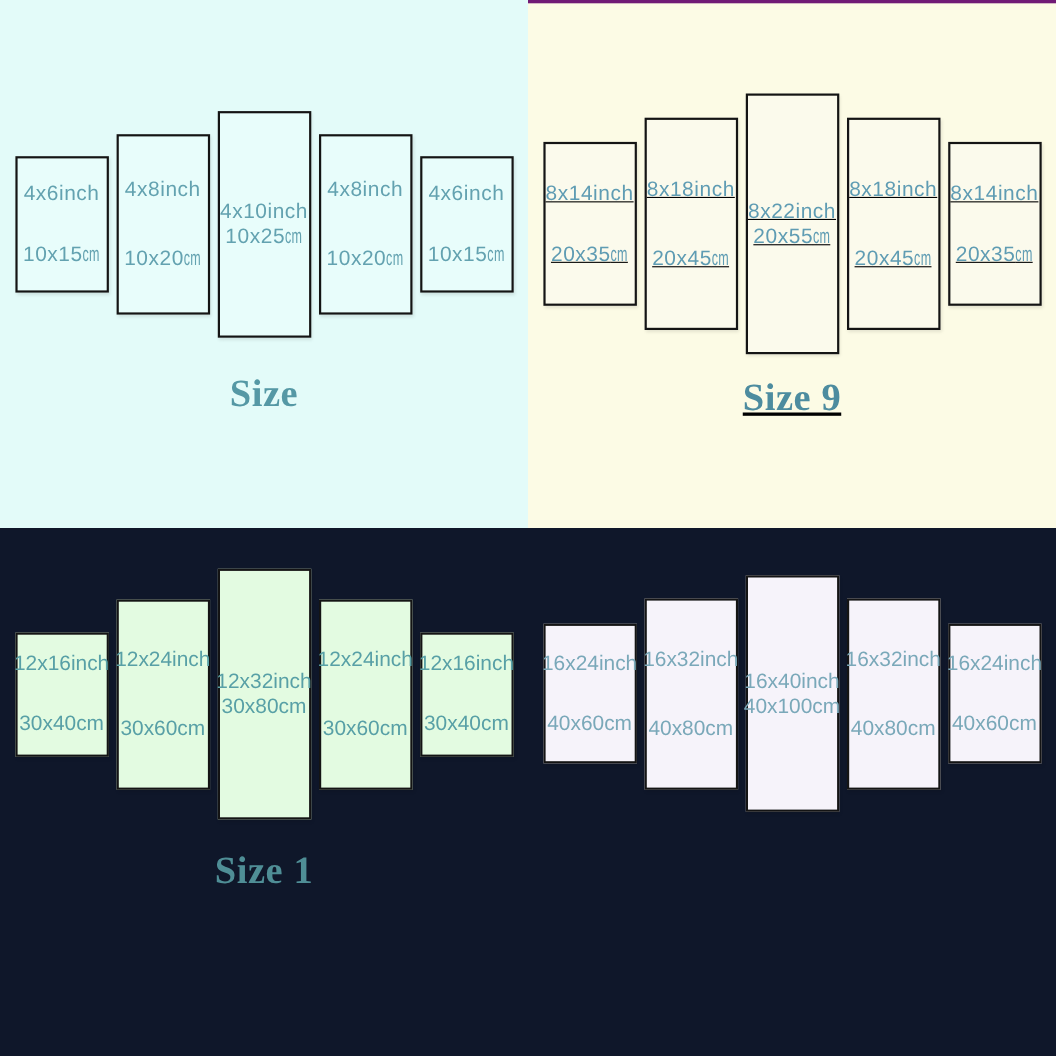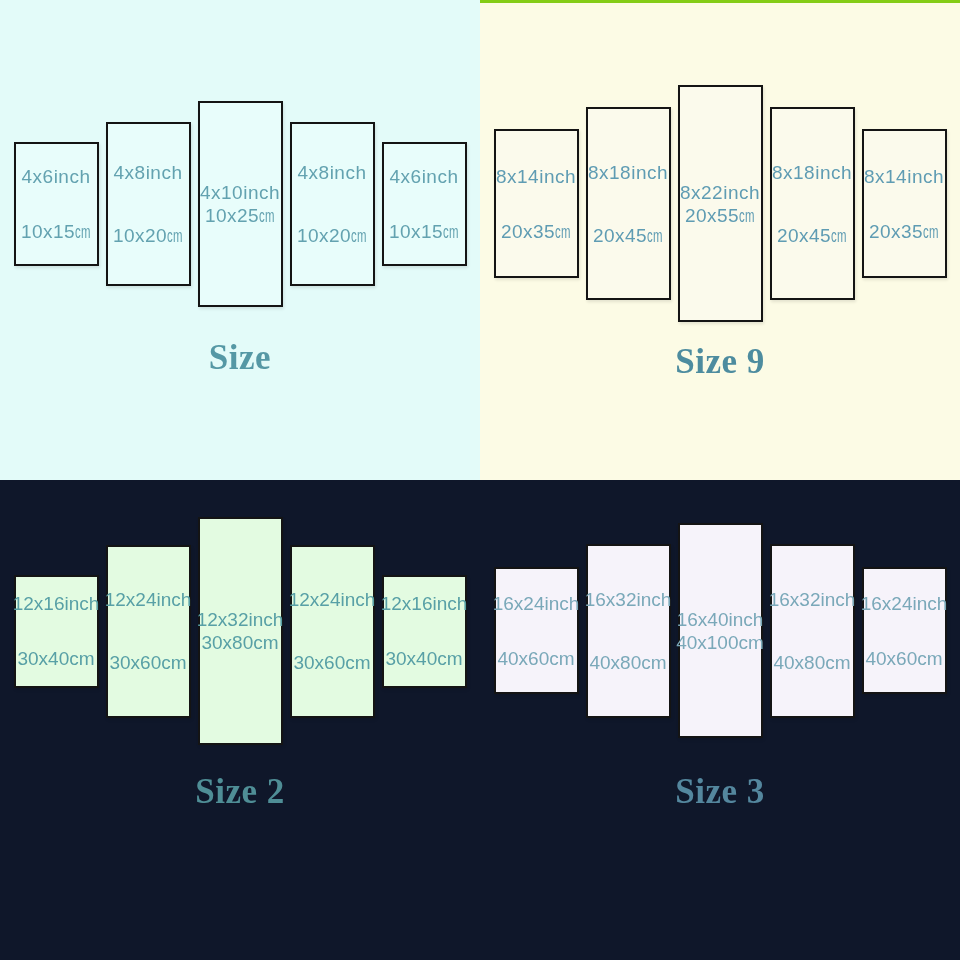--- a/index.html
+++ b/index.html
@@ -11,21 +11,21 @@
   .grid {
     width:960px; height:960px;
     display:grid;
     grid-template-columns:480px 480px;
     grid-template-rows:480px 480px;
   }
   .quadrant { position:relative; overflow:hidden; box-sizing:border-box; }
 
   .q-tl { background:#e3fbf9; --sm:124px; --md:164px; --lg:206px; --row-mt:101px; --title-mt:31px;
           --panel-bg:#e8fdfb; --label:#63a2b0; --title-c:#5598a5; }
-  .q-tr { background:#fcfbe5; border-top:3px solid #84cc16;
+  .q-tr { background:#fcfbe5; border-top:3px solid #701a75;text-decoration:underline;
           --sm:149px; --md:193px; --lg:237px; --row-mt:82px; --title-mt:20px;
           --panel-bg:#fbfaec; --label:#5f9cb3; --title-c:#4d8c9f; }
   .q-bl { background:#0f172a; --sm:113px; --md:173px; --lg:228px; --row-mt:37px; --title-mt:27px;
           --panel-bg:#e3fbe1; --label:#58a0a6; --title-c:#4f8e96; }
   .q-br { background:#0f172a; --sm:127px; --md:174px; --lg:215px; --row-mt:43px; --title-mt:34px;
           --panel-bg:#f6f3fa; --label:#7aa8b9; --title-c:#54879e; }
 
   .panels {
     display:flex; justify-content:center; align-items:center; gap:7px;
     height:var(--lg); margin-top:var(--row-mt);
@@ -176,21 +176,21 @@
           </div>
       </div>
       <div class="panel p-sm">
         <div class="line">12x16inch</div>
         <div class="line">
             <span>30x40</span>
             <span class="unit">cm</span>
           </div>
       </div>
     </div>
-    <h2 class="title">Size 2</h2>
+    <h2 class="title">Size 1</h2>
   </section>
 
   <section class="quadrant q-br">
     <div class="panels">
       <div class="panel p-sm">
         <div class="line">16x24inch</div>
         <div class="line">
             <span>40x60</span>
             <span class="unit">cm</span>
           </div>
@@ -217,16 +217,15 @@
           </div>
       </div>
       <div class="panel p-sm">
         <div class="line">16x24inch</div>
         <div class="line">
             <span>40x60</span>
             <span class="unit">cm</span>
           </div>
       </div>
     </div>
-    <h2 class="title">Size 3</h2>
   </section>
 
 </div>
 
 </body></html>

